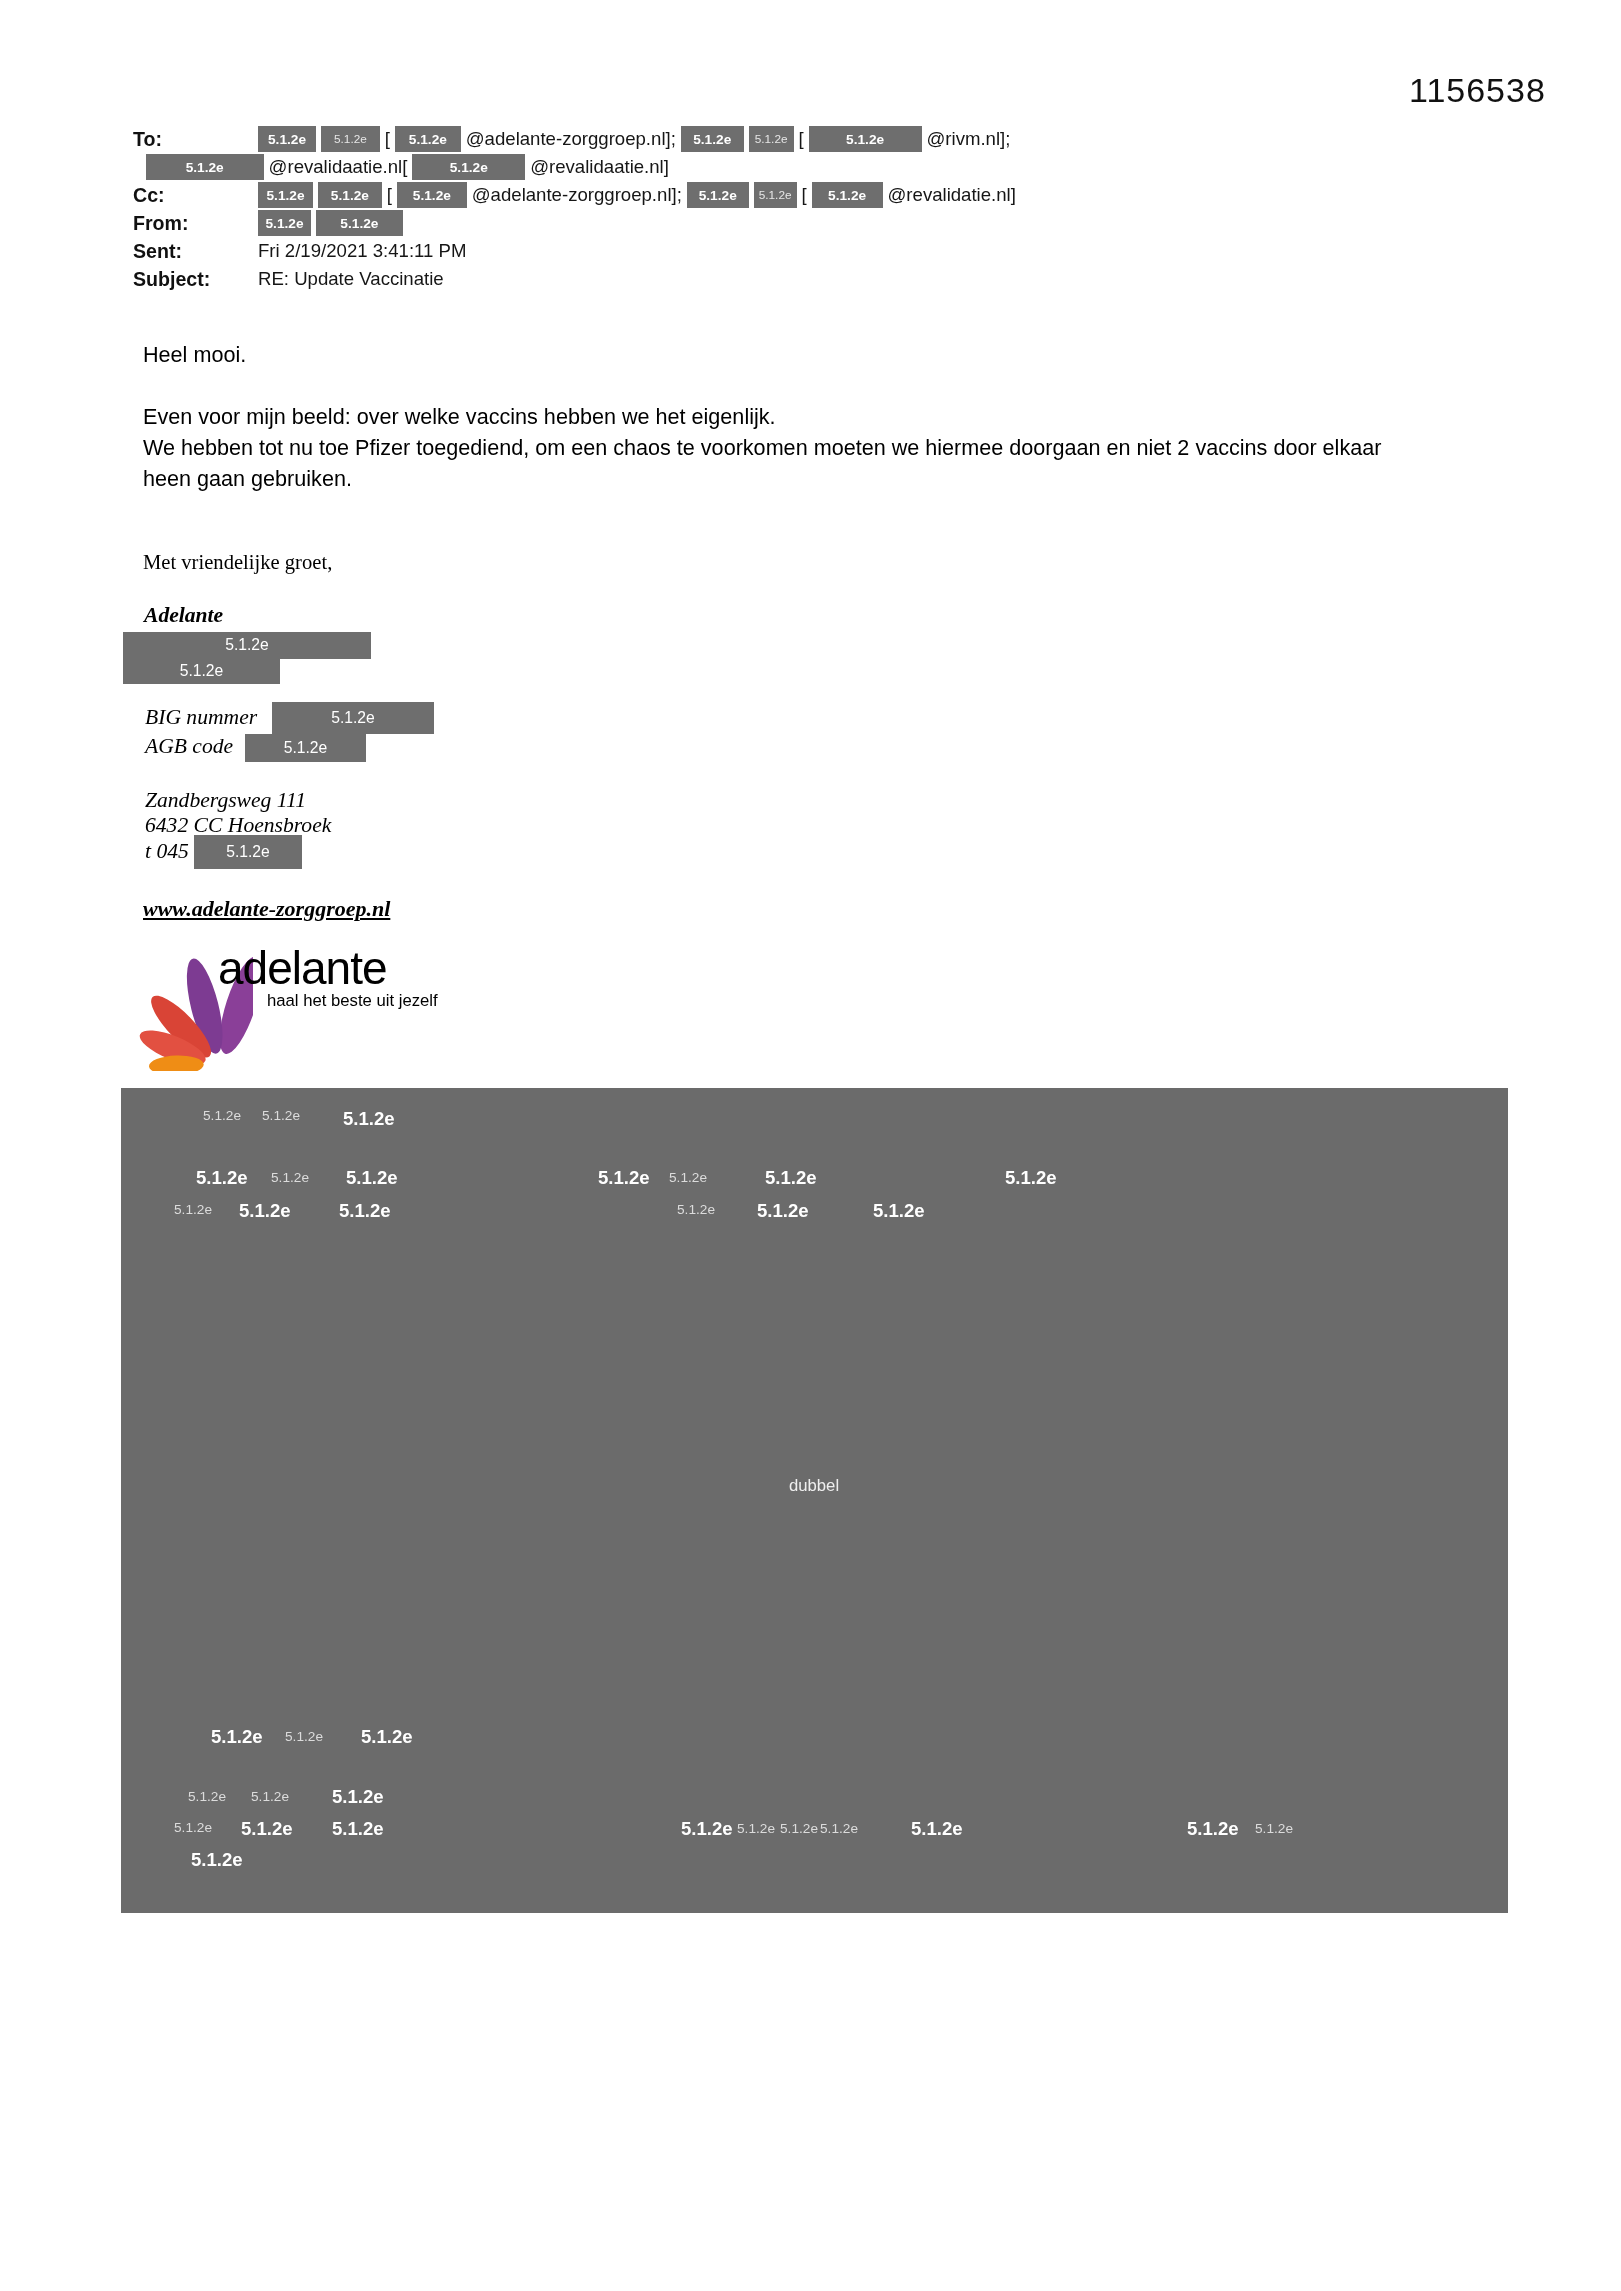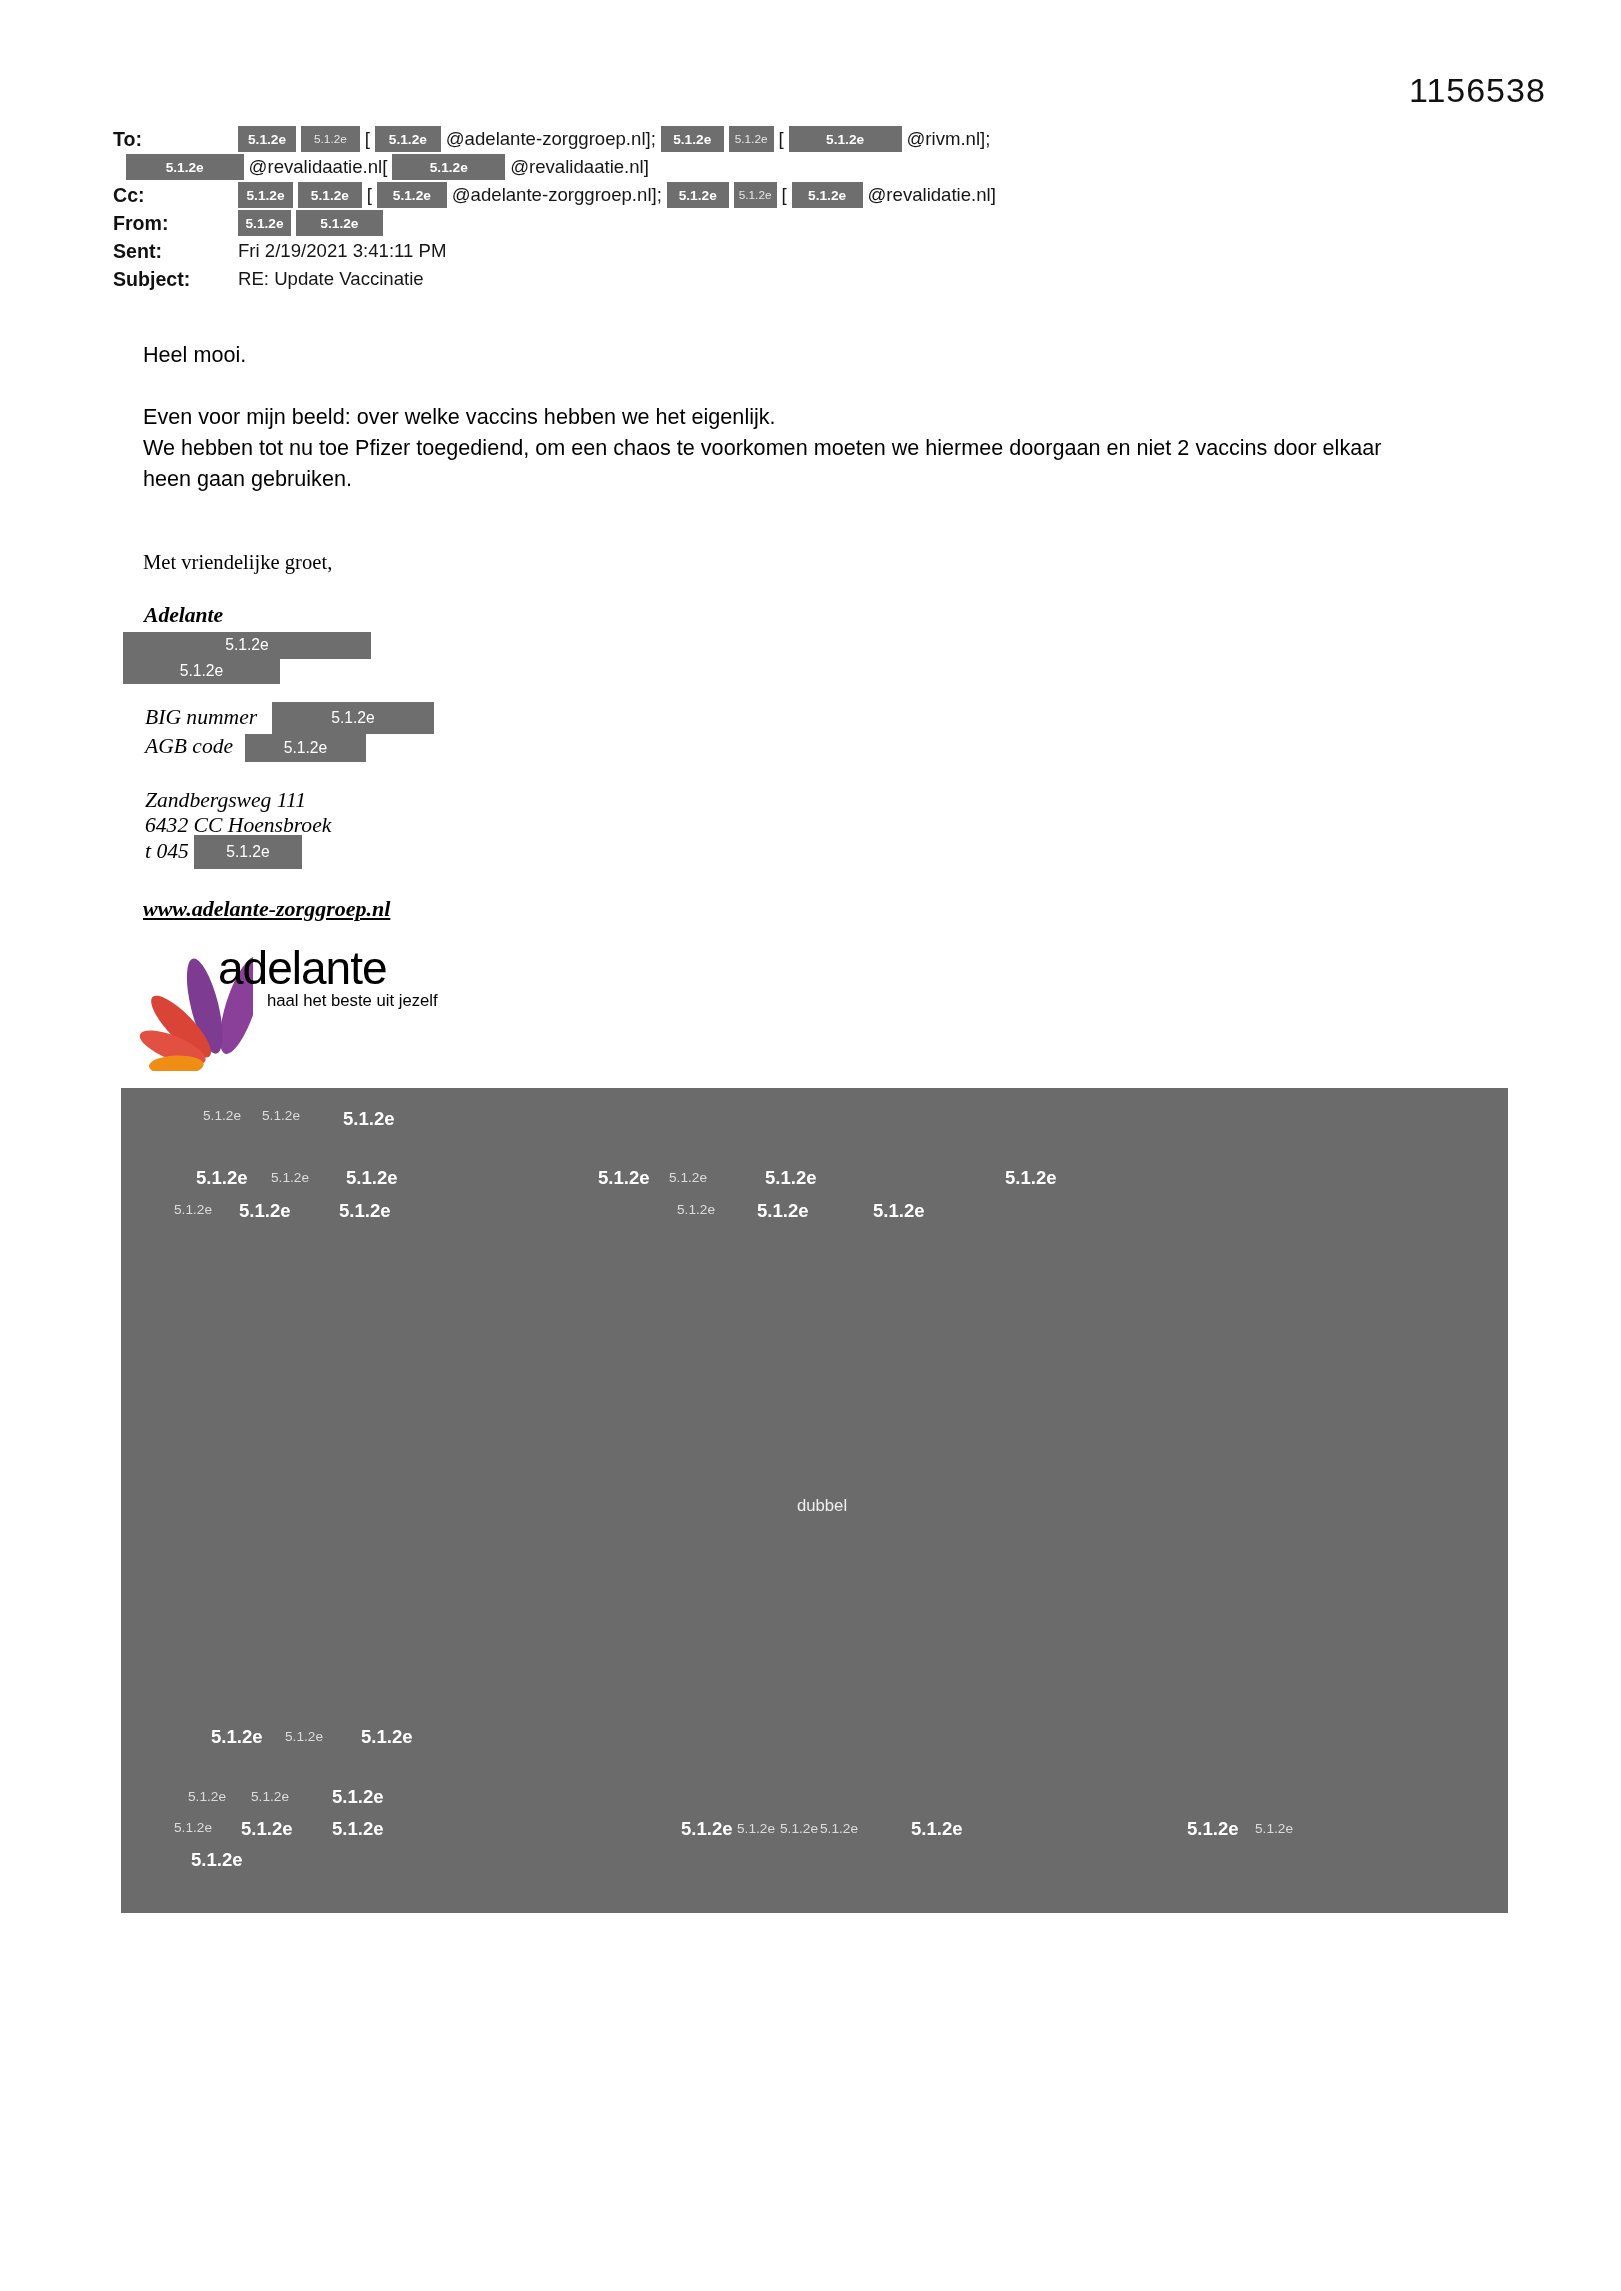--- a/index.html
+++ b/index.html
@@ -4,21 +4,21 @@
 <style>
   html,body{margin:0;padding:0;background:#e8e8e8;}
   .page{
     position:relative;width:1621px;height:2292px;background:#ffffff;
     font-family:"Liberation Sans","DejaVu Sans",sans-serif;overflow:hidden;
   }
   
   .doc-id{position:absolute;left:1409px;top:71px;font-size:34px;color:#111;letter-spacing:1px;}
   
   .email-headers{position:absolute;left:113px;top:125px;color:#111;}
-  .hrow{display:flex;align-items:center;height:28px;white-space:nowrap;}
+  .hrow{display:flex;align-items:center;height:28px;white-space:nowrap;margin-left:20px;}
   .hlabel{flex:0 0 125px;font-weight:bold;font-size:19.6px;color:#111;}
   .hval{display:flex;align-items:center;gap:4.9px;font-size:18.6px;}
   .hval.wrap{margin-left:12.7px;}
   .htext{color:#161616;}
   .rbox{background:#6e6e6e;color:#fff;height:25.5px;display:inline-flex;align-items:center;
         justify-content:center;font-size:13.7px;font-weight:bold;}
   .rbox.rsmall{font-size:11.8px;font-weight:normal;color:#e6e6e6;}
   
   .email-body{position:absolute;left:143px;top:339px;font-size:21.6px;line-height:31px;white-space:nowrap;}
   
@@ -138,21 +138,21 @@
       <ellipse transform="rotate(-14 90 130)" cx="90" cy="72" rx="14" ry="50" fill="#7d3b92"></ellipse>
       <ellipse transform="rotate(-44 88 132)" cx="88" cy="80" rx="13" ry="42" fill="#d94436"></ellipse>
       <ellipse transform="rotate(-68 85 133)" cx="85" cy="88" rx="12" ry="36" fill="#e25041"></ellipse>
       <ellipse transform="rotate(-92 82 133)" cx="82" cy="98" rx="10" ry="28" fill="#ef8d15"></ellipse>
     </g>
   </svg>
   <div class="logo-word">adelante</div>
   <div class="logo-tag">haal het beste uit jezelf</div>
 
   <div class="red-block" id="redaction-labels">
-    <span class="bnote" id="block-note" style="left: 668px; top: 408px; margin-left: 8px;">dubbel</span>
+    <span class="bnote" id="block-note" style="left: 668px; top: 388px;">dubbel</span>
   <span class="blabel bsmall" style="left: 82px; top: 19.6px;">5.1.2e</span>
       <span class="blabel bsmall" style="left: 141px; top: 19.6px;">5.1.2e</span>
       <span class="blabel" style="left: 222px; top: 19.6px;">5.1.2e</span>
       <span class="blabel" style="left: 75px; top: 79px;">5.1.2e</span>
       <span class="blabel bsmall" style="left: 150px; top: 82px;">5.1.2e</span>
       <span class="blabel" style="left: 225px; top: 79px;">5.1.2e</span>
       <span class="blabel" style="left: 477px; top: 79px;">5.1.2e</span>
       <span class="blabel bsmall" style="left: 548px; top: 82px;">5.1.2e</span>
       <span class="blabel" style="left: 644px; top: 79px;">5.1.2e</span>
       <span class="blabel" style="left: 884px; top: 79px;">5.1.2e</span>

